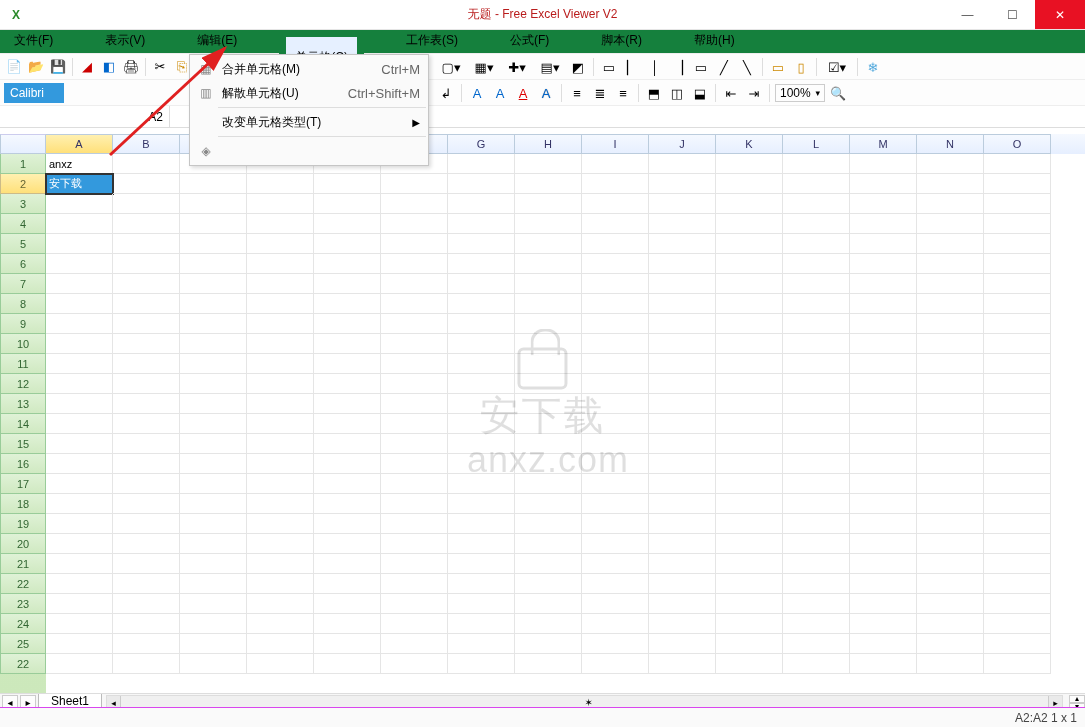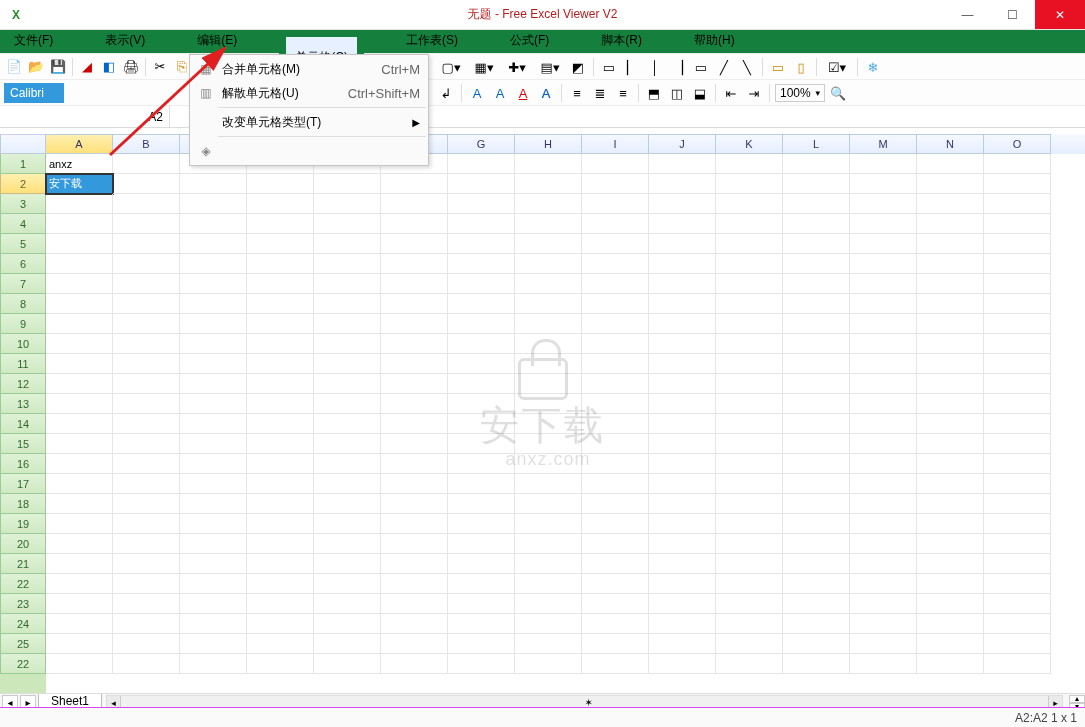--- a/index.html
+++ b/index.html
@@ -53,21 +53,21 @@
 .cell-row { display: flex; height: 20px; }
 .cell { width: 67px; height: 20px; border-right: 1px solid #e5e5e5; border-bottom: 1px solid #e5e5e5; padding: 0 3px; display: flex; align-items: center; font-size: 11px; }
 .cell.selcell { background: #3399dd; color: #fff; }
 .cell.active-border { outline: 2px solid #333; outline-offset: -1px; }
 
 
 .watermark { position: absolute; top: 50%; left: 50%; transform: translate(-50%,-50%); opacity: 0.12; color: #000; text-align: center; pointer-events: none; display: flex; flex-direction: column; align-items: center; }
 .watermark .lock { width: 50px; height: 42px; border: 3px solid #000; border-radius: 6px; position: relative; margin-bottom: -2px; }
 .watermark .lock::before { content: ""; position: absolute; top: -22px; left: 10px; width: 24px; height: 24px; border: 3px solid #000; border-bottom: none; border-radius: 14px 14px 0 0; }
 .watermark .big { font-size: 40px; letter-spacing: 2px; }
-.watermark .url { font-size: 18px; letter-spacing: 1px; margin-top: -4px; margin-left: 11px;}
+.watermark .url { font-size: 36px; letter-spacing: 1px; margin-top: -4px; margin-left: 11px;}
 
 
 .sheet-bar { position: absolute; bottom: 16px; left: 0; right: 0; height: 18px; display: flex; align-items: center; border-top: 1px solid #ddd; background: #f7f7f7; }
 .sbtn { width: 16px; height: 16px; border: 1px solid #ccc; background: #fdfdfd; display: flex; align-items: center; justify-content: center; font-size: 10px; margin-left: 2px;}
 .tab { padding: 0 12px; height: 18px; border: 1px solid #bbb; border-top: none; background: #fff; display: flex; align-items: flex-start; font-size: 11px; margin-left: 2px;}
 .hscroll { flex: 1; height: 16px; margin: 0 4px; background: #f0f0f0; border: 1px solid #ddd; position: relative;}
 .hscroll .thumb-l { position: absolute; left: 0; top: 0; bottom: 0; width: 14px; border-right: 1px solid #ccc; background: #eaeaea; display:flex; align-items:center; justify-content:center; font-size:9px;}
 .hscroll .thumb-r { position: absolute; right: 0; top: 0; bottom: 0; width: 14px; border-left: 1px solid #ccc; background: #eaeaea; display:flex; align-items:center; justify-content:center; font-size:9px;}
 .hscroll .star { position: absolute; left: 50%; top: 1px; font-size: 10px; }
 

